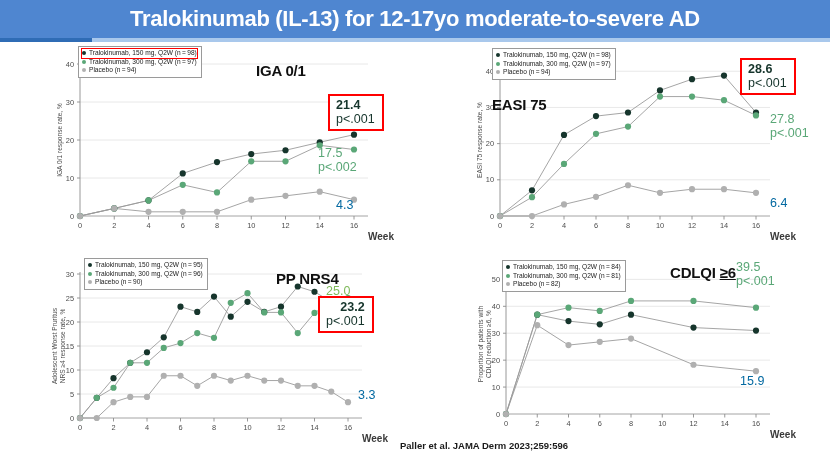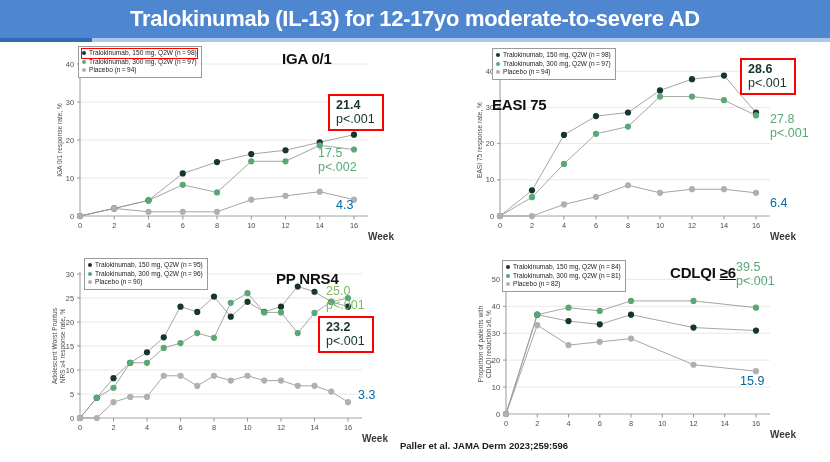--- a/index.html
+++ b/index.html
@@ -184,21 +184,21 @@
           </div>
           <div class="legend-row">
             <span class="legend-dot" style="background: rgb(90, 167, 119);"></span>
             <span>Tralokinumab, 300 mg, Q2W (n = 97)</span>
           </div>
           <div class="legend-row">
             <span class="legend-dot" style="background: rgb(176, 176, 176);"></span>
             <span>Placebo (n = 94)</span>
           </div>
         </div>
-        <div class="chart-title" style="left: 238px; top: 4px; margin-left: 26px;">IGA 0/1</div>
+        <div class="chart-title" style="left: 238px; top: 16px;">IGA 0/1</div>
         <div class="anno navy boxed" style="left: 270px; top: 48px; margin-left: 40px;">
           <div>21.4</div>
           <div class="pval">p&lt;.001</div>
         </div>
         <div class="anno green" style="left: 300px; top: 100px;">
           <div>17.5</div>
           <div class="pval">p&lt;.002</div>
         </div>
         <div class="anno grey" style="left: 318px; top: 152px;">
           <div>4.3</div>
@@ -416,21 +416,21 @@
           <div class="legend-row">
             <span class="legend-dot" style="background: rgb(176, 176, 176);"></span>
             <span>Placebo (n = 90)</span>
           </div>
         </div>
         <div class="chart-title" style="left: 258px; top: 18px;">PP NRS4</div>
         <div class="anno greenlt" style="left: 308px; top: 32px;">
           <div>25.0</div>
           <div class="pval">p&lt;.001</div>
         </div>
-        <div class="anno navy boxed" style="left: 300px; top: 64px;">
+        <div class="anno navy boxed" style="left: 300px; top: 44px; text-align: right;">
           <div>23.2</div>
           <div class="pval">p&lt;.001</div>
         </div>
         <div class="anno grey" style="left: 340px; top: 136px;">
           <div>3.3</div>
         </div>
       </div>
     </div>
   <div class="panel" id="panel-cdlqi">
       <div class="plot-wrap">

